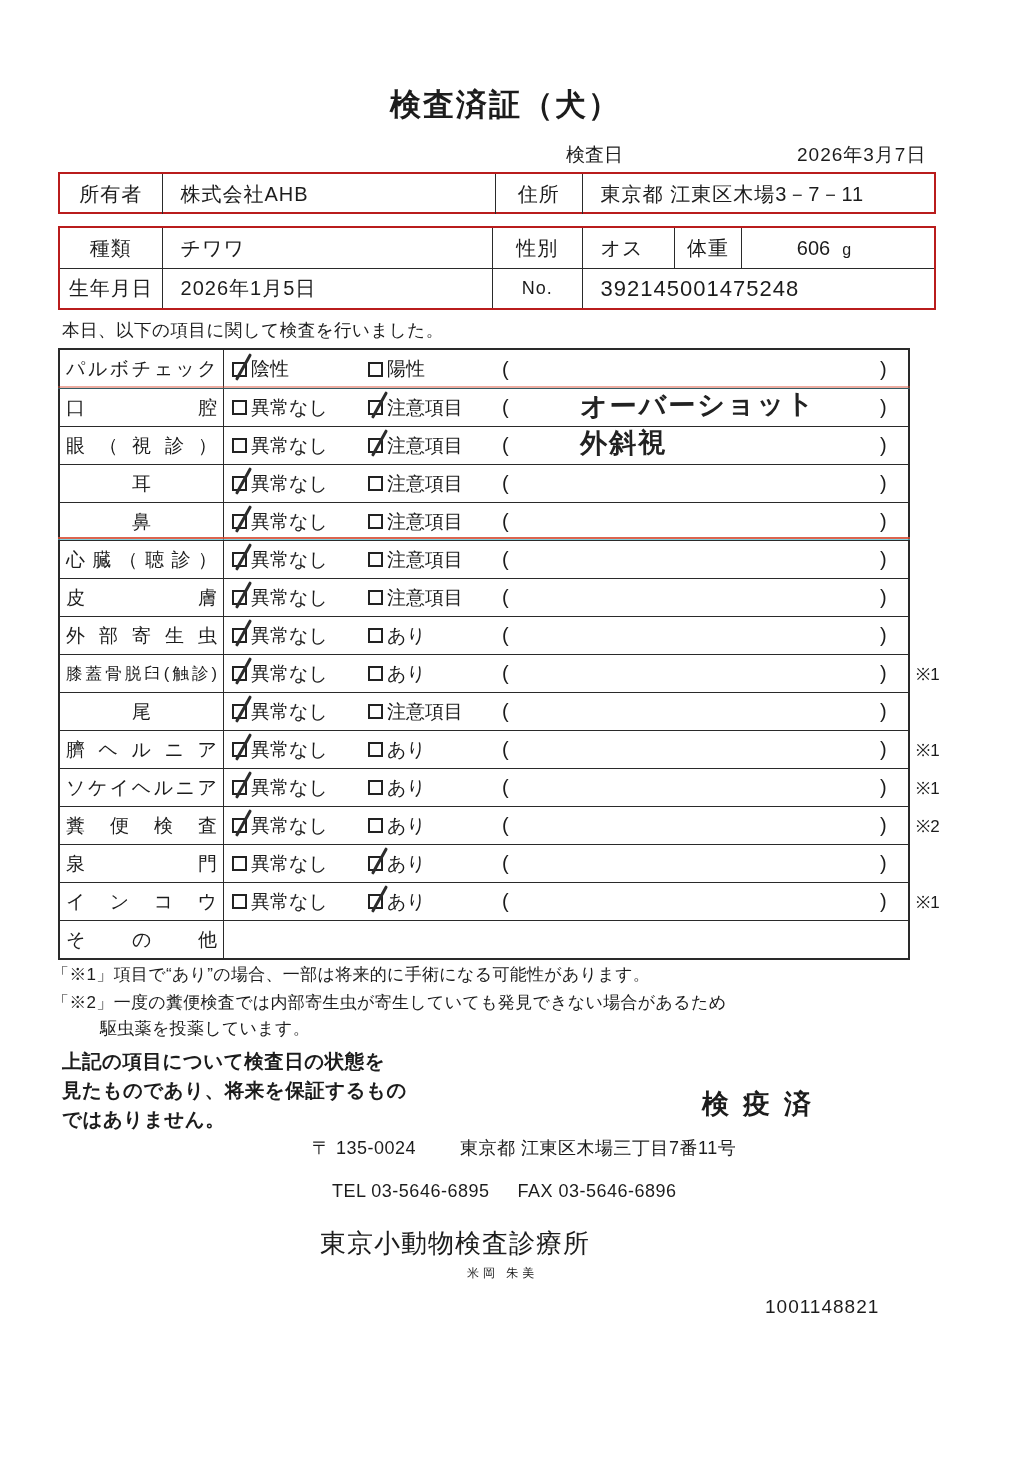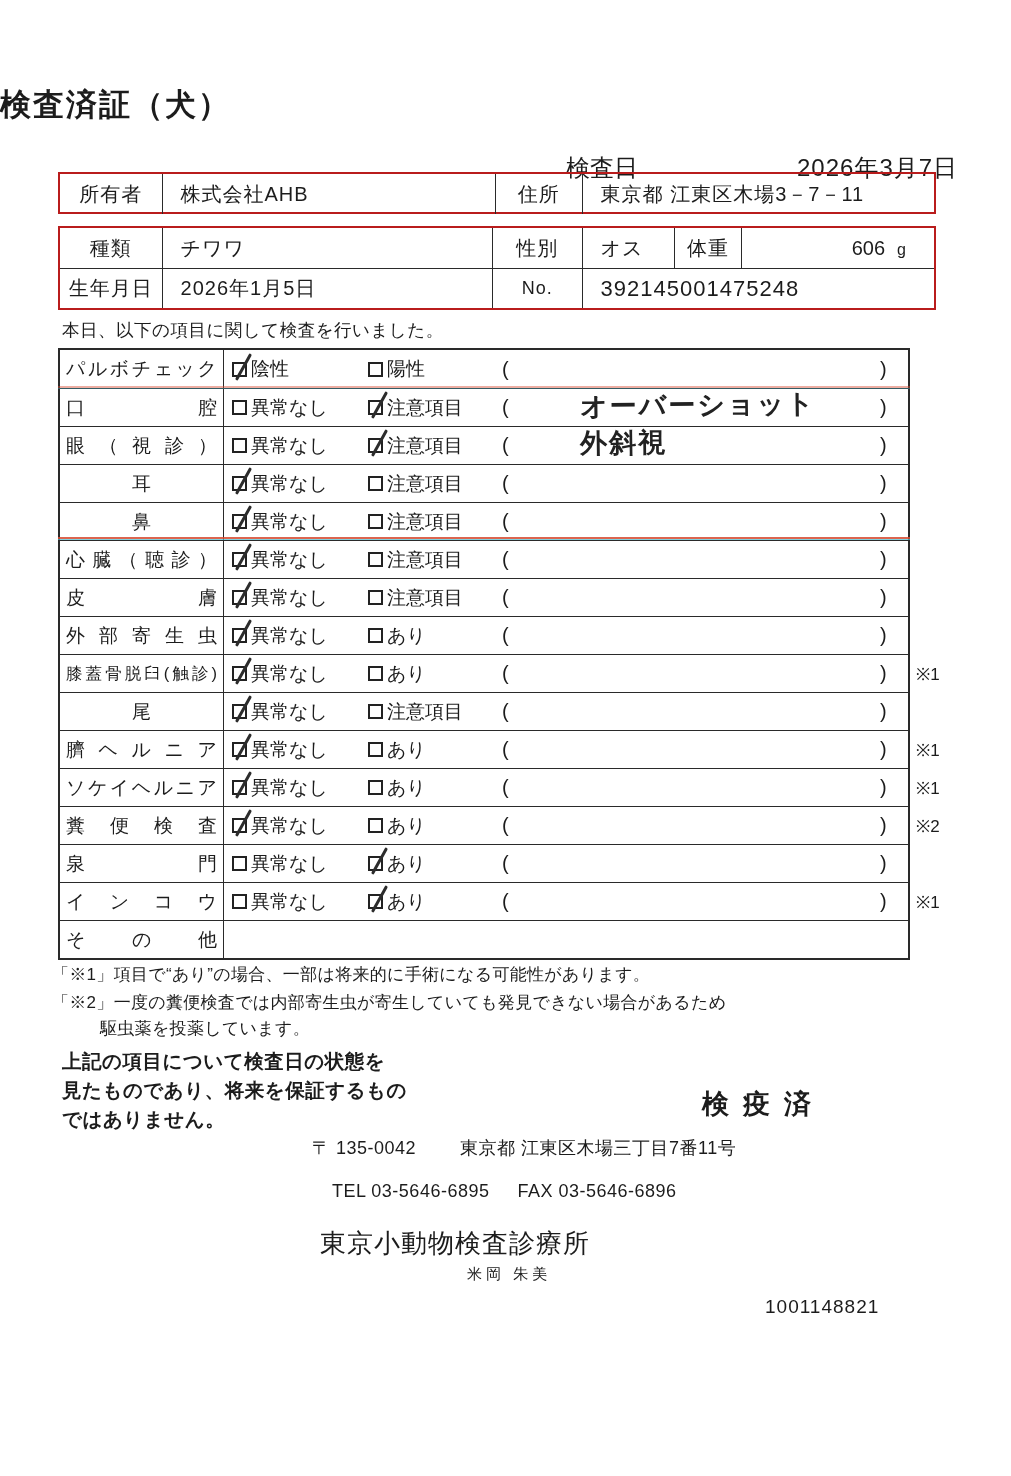--- a/index.html
+++ b/index.html
@@ -3,37 +3,37 @@
 <meta charset="utf-8">
 <style>
   html,body{margin:0;padding:0;background:#e8e8e8;}
   .page{
     position:relative;width:1011px;height:1476px;background:#ffffff;
     margin:0 auto;font-family:"Liberation Sans",sans-serif;color:#1c1c1c;
     overflow:hidden;
   }
   
   .doc-title{
-    position:absolute;top:84px;left:0;right:0;text-align:left;
+    position:absolute;top:84px;left:0;right:0;text-align:center;
     font-size:31px;font-weight:700;letter-spacing:2px;
   }
-  .exam-date-row{position:absolute;top:152px;left:0;width:100%;height:26px;font-size:24px;}
+  .exam-date-row{position:absolute;top:142px;left:0;width:100%;height:26px;font-size:19px;}
   .exam-date-label{position:absolute;left:566px;top:0;}
   .exam-date-value{position:absolute;left:797px;top:0;letter-spacing:1px;}
   
   .info-table{position:absolute;left:58px;width:878px;border:2px solid #b91c1c;box-sizing:border-box;}
   .info-row{display:flex;height:40px;box-sizing:border-box;}
   .info-row + .info-row{border-top:1.5px solid #2a2a2a;}
   .cell{display:flex;align-items:center;box-sizing:border-box;font-size:20px;}
   .cell.lab{justify-content:center;letter-spacing:1px;}
   .cell.val{justify-content:flex-start;padding-left:18px;letter-spacing:1px;}
   .cell.bordered{border-left:1.5px solid #2a2a2a;}
   .owner-table{top:172px;height:42px;}
   .pet-table{top:226px;height:84px;}
-  .weight-val{justify-content:flex-end;padding-right:28px;gap:12px;}
+  .weight-val{justify-content:center;padding-right:28px;gap:12px;}
   .weight-unit{font-size:16px;position:relative;top:2px;}
   .intro-line{position:absolute;top:318px;left:62px;font-size:17.5px;letter-spacing:0.5px;}
   
   .checklist{position:absolute;top:348px;left:58px;width:852px;border:2px solid #2a2a2a;box-sizing:border-box;}
   .chk-row{position:relative;display:flex;height:38px;box-sizing:border-box;}
   .chk-row + .chk-row{border-top:1.7px solid #2a2a2a;}
   .label-cell{
     width:164px;flex:none;border-right:1.7px solid #2a2a2a;box-sizing:border-box;
     display:flex;align-items:center;justify-content:space-between;padding:0 6px;
     font-size:19px;
@@ -65,21 +65,21 @@
   
   .footnote{position:absolute;left:52px;font-size:17px;letter-spacing:0.3px;}
   .fn1{top:963px;}
   .fn2{top:991px;}
   .fn3{top:1017px;left:100px;}
   .disclaimer{position:absolute;top:1047px;left:62px;font-size:19.5px;font-weight:700;line-height:29px;letter-spacing:0.5px;}
   .stamp{position:absolute;top:1086px;left:702px;font-size:27px;letter-spacing:14px;font-weight:600;}
   .postal-line{position:absolute;top:1136px;left:312px;font-size:18px;display:flex;gap:44px;letter-spacing:0.5px;}
   .tel-line{position:absolute;top:1181px;left:332px;font-size:18px;display:flex;gap:28px;letter-spacing:0.5px;}
   .clinic-name{position:absolute;top:1226px;left:320px;font-size:26px;letter-spacing:1px;}
-  .examiner{position:absolute;top:1265px;left:467px;font-size:15px;letter-spacing:4px;}
+  .examiner{position:absolute;top:1265px;left:467px;font-size:12px;letter-spacing:4px;}
   .serial{position:absolute;top:1296px;left:765px;font-size:19px;letter-spacing:1px;}
 </style>
 </head>
 <body>
 
 <div class="page">
 
   <div class="doc-title">検査済証（犬）</div>
 
   <div class="exam-date-row">
@@ -482,21 +482,21 @@
 
   <div class="disclaimer">
     <div>上記の項目について検査日の状態を</div>
     <div>見たものであり、将来を保証するもの</div>
     <div>ではありません。</div>
   </div>
 
   <div class="stamp">検疫済</div>
 
   <div class="postal-line">
-    <span>〒 135-0042</span>
+    <span>〒 135-0024</span>
     <span>東京都 江東区木場三丁目7番11号</span>
   </div>
 
   <div class="tel-line">
     <span>TEL 03-5646-6895</span>
     <span>FAX 03-5646-6896</span>
   </div>
 
   <div class="clinic-name">東京小動物検査診療所</div>
   <div class="examiner">米岡 朱美</div>

